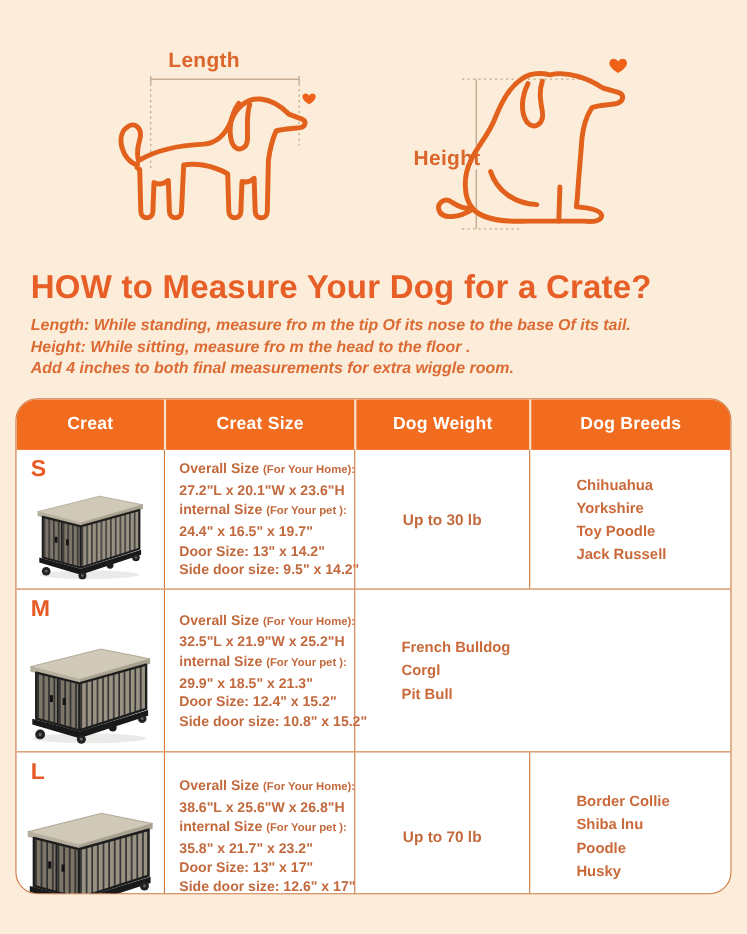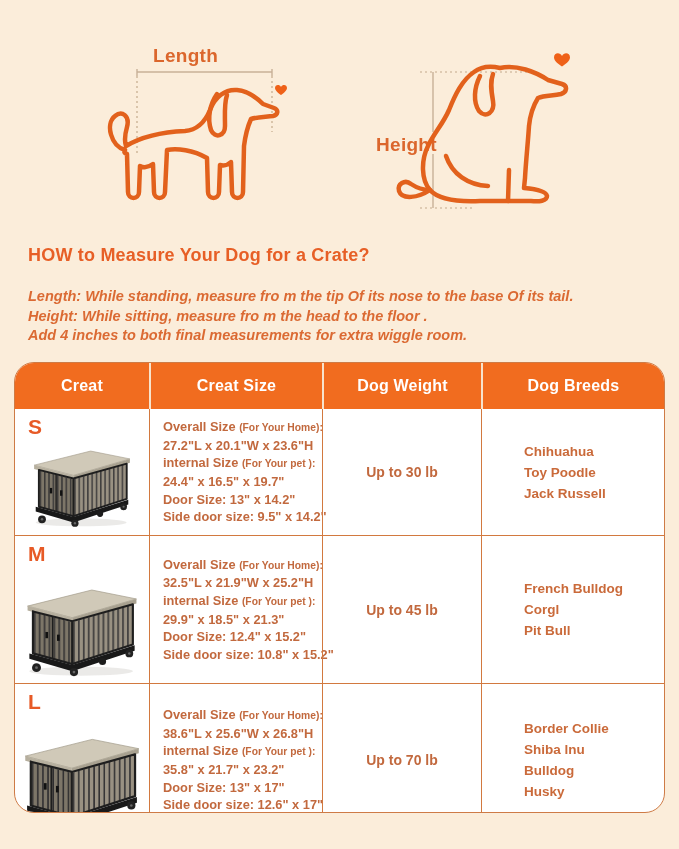--- a/index.html
+++ b/index.html
@@ -12,21 +12,21 @@
   .measure-label{
     position:absolute; font-weight:bold; font-size:19px; color:#DB662C; letter-spacing:.3px;
   }
   #length-label{left:153px; top:45px;}
   #height-label{left:376px; top:119px;margin-top:15px;}
   .dog-svg{position:absolute;}
   #standing-dog-svg{left:95px; top:42px;}
   #sitting-dog-svg{left:388px; top:38px;}
   
   .title{
-    position:absolute; left:28px; top:245px; font-size:18px; font-weight:bold;
+    position:absolute; left:28px; top:245px; font-size:30px; font-weight:bold;
     color:#E75F26; letter-spacing:.2px;
   }
   .intro{
     position:absolute; left:28px; top:287px; width:630px;
     font-size:14.5px; font-weight:bold; color:#DB6A33; line-height:19.5px;font-style:italic;
   }
   
   .size-table{
     position:absolute; left:14px; top:362px; width:651px; height:451px;
     background:#ffffff; border:1.5px solid #CE7B46; border-radius:20px;
@@ -182,41 +182,41 @@
         <div class="ln"><span>Overall Size </span><span class="note">(For Your Home):</span></div>
         <div class="ln">27.2"L x 20.1"W x 23.6"H</div>
         <div class="ln"><span>internal Size </span><span class="note">(For Your pet ):</span></div>
         <div class="ln">24.4" x 16.5" x 19.7"</div>
         <div class="ln">Door Size: 13" x 14.2"</div>
         <div class="ln">Side door size: 9.5" x 14.2"</div>
       </div>
       <div class="cell c-weight">Up to 30 lb</div>
       <div class="cell c-breeds">
         <div>Chihuahua</div>
+        <div>Yorkshire</div>
         <div>Toy Poodle</div>
         <div>Jack Russell</div>
       </div>
     </div>
 
     <div class="t-row" id="row-m">
       <div class="cell c-crate">
         <span class="size-letter">M</span>
         <svg id="crate-m" class="crate-img" viewBox="0 0 130 106">
             <use href="#crate-art"></use>
           </svg>
       </div>
       <div class="cell c-size">
         <div class="ln"><span>Overall Size </span><span class="note">(For Your Home):</span></div>
         <div class="ln">32.5"L x 21.9"W x 25.2"H</div>
         <div class="ln"><span>internal Size </span><span class="note">(For Your pet ):</span></div>
         <div class="ln">29.9" x 18.5" x 21.3"</div>
         <div class="ln">Door Size: 12.4" x 15.2"</div>
         <div class="ln">Side door size: 10.8" x 15.2"</div>
       </div>
-      <div class="cell c-weight">Up to 45 lb</div>
       <div class="cell c-breeds">
         <div>French Bulldog</div>
         <div>Corgl</div>
         <div>Pit Bull</div>
       </div>
     </div>
 
     <div class="t-row" id="row-l">
       <div class="cell c-crate">
         <span class="size-letter">L</span>
@@ -229,19 +229,19 @@
         <div class="ln">38.6"L x 25.6"W x 26.8"H</div>
         <div class="ln"><span>internal Size </span><span class="note">(For Your pet ):</span></div>
         <div class="ln">35.8" x 21.7" x 23.2"</div>
         <div class="ln">Door Size: 13" x 17"</div>
         <div class="ln">Side door size: 12.6" x 17"</div>
       </div>
       <div class="cell c-weight">Up to 70 lb</div>
       <div class="cell c-breeds">
         <div>Border Collie</div>
         <div>Shiba lnu</div>
-        <div>Bulldog</div>
+        <div>Poodle</div>
         <div>Husky</div>
       </div>
     </div>
   </div>
 
 </div>
 
 </body></html>

